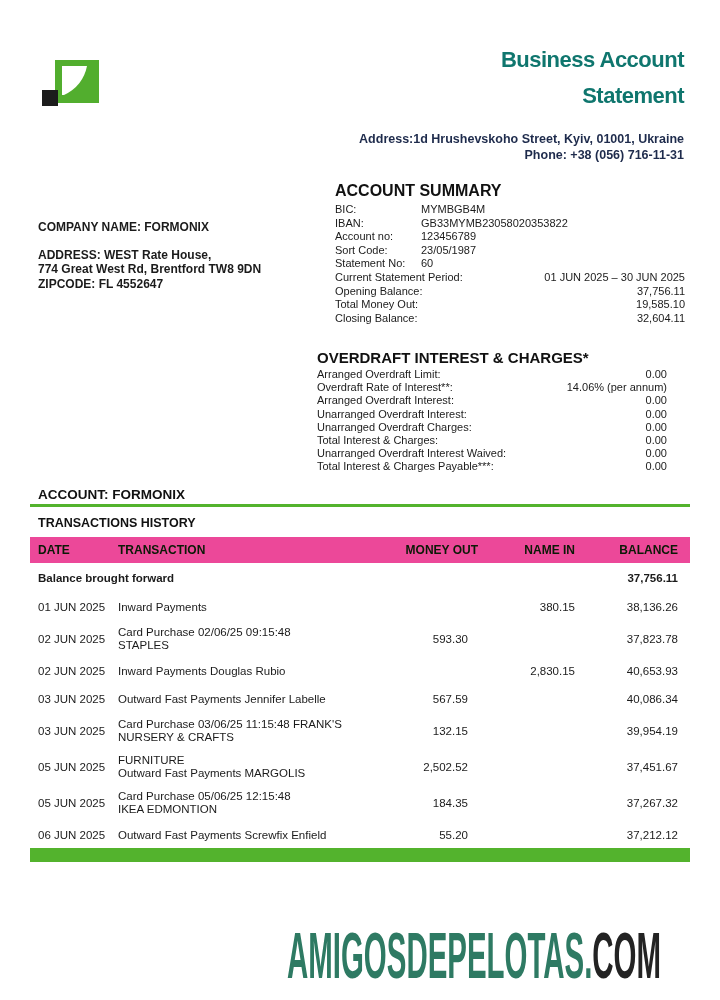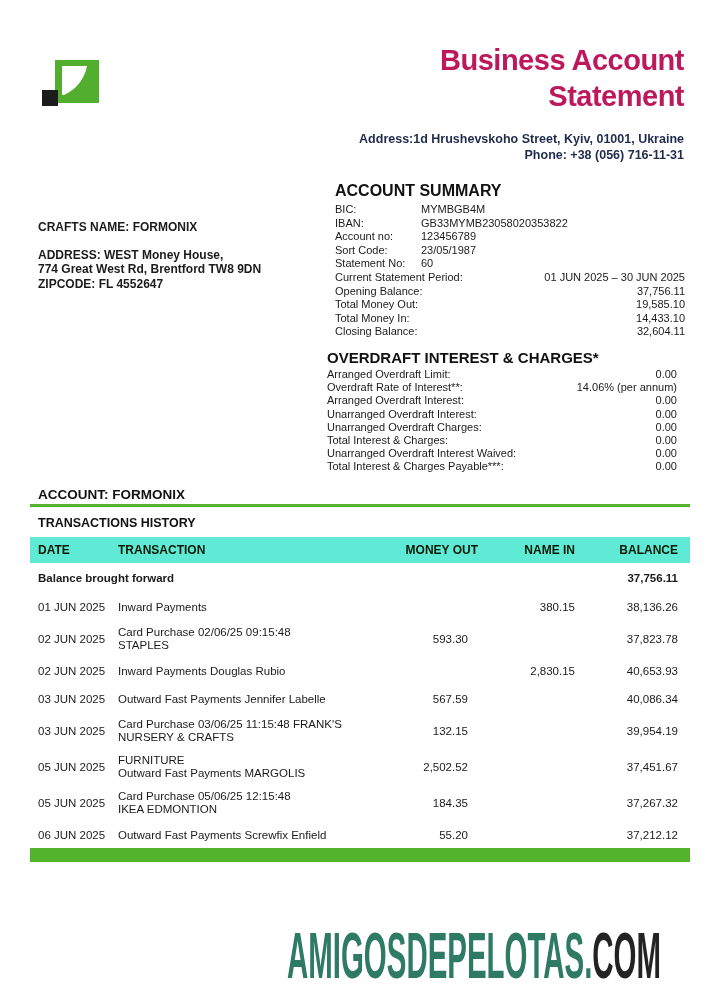--- a/index.html
+++ b/index.html
@@ -11,54 +11,54 @@
   }
 
   
   .logo { position:absolute; left:42px; top:58px; display:flex; align-items:flex-start; }
   .logo svg { width:58px; height:52px; display:block; }
   .logo-text { font-size:36px; font-weight:bold; color:#4fae2d; letter-spacing:-1px; margin-left:2px; margin-top:4px; }
 
   
   .doc-title {
     position:absolute; right:36px; top:42px; text-align:right;
-    font-size:29px; font-weight:bold; color:#be185d; line-height:36px; letter-spacing:-0.5px;
+    font-size:22px; font-weight:bold; color:#0f766e; line-height:36px; letter-spacing:-0.5px;
   }
   .contact {
     position:absolute; right:36px; top:132px; text-align:right;
     font-size:12.5px; font-weight:bold; color:#1e2b4c; line-height:15.5px;
   }
 
   
   .company { position:absolute; left:38px; top:220px; font-size:12px; font-weight:bold; color:#1b1b1b; line-height:14.5px; }
   .company .gap { height:13px; }
 
   
   .summary { position:absolute; left:335px; top:182px; width:350px; }
   .summary h2 { font-size:16px; font-weight:bold; color:#111; letter-spacing:0; margin-bottom:3px; }
   .kv { display:flex; font-size:11px; line-height:13.6px; color:#1b1b1b;align-items:center; }
   .kv .lbl { white-space:nowrap; }
   .kv.inline .lbl { width:86px; flex:none; }
   .kv.inline .val { text-align:left; }
   .kv.right { justify-content:space-between; }
   .kv.right .val { text-align:right; }
 
-  .overdraft { position:absolute; left:327px; top:349px; width:350px; }
+  .overdraft { position:absolute; left:317px; top:349px; width:350px; }
   .overdraft h2 { font-size:15px; font-weight:bold; color:#111; margin-bottom:2px; }
   .overdraft .kv { line-height:13.2px; }
 
   
   .acct-heading { position:absolute; left:38px; top:487px; font-size:13.5px; font-weight:bold; color:#111; }
   .acct-rule { position:absolute; left:30px; top:504px; width:660px; height:3px; background:#53b32d; }
   .trans-heading { position:absolute; left:38px; top:516px; font-size:12.5px; font-weight:bold; color:#111; }
 
   
   .table { position:absolute; left:30px; top:537px; width:660px; font-size:11.5px; }
   .trow { display:grid; grid-template-columns:88px 240px 122px 95px 115px; align-items:center; }
-  .thead { background:#5eead4; height:26px; font-weight:bold; color:#0b1a06; font-size:12px; }
+  .thead { background:#ec4899; height:26px; font-weight:bold; color:#0b1a06; font-size:12px; }
   .cell { padding:0; }
   .c-date { padding-left:8px; }
   .c-tx   { line-height:13px; }
   .c-out, .c-in, .c-bal { text-align:right; }
   .c-bal { padding-right:12px; }
   .thead .c-out { padding-right:2px; }
   .body-row { min-height:28px; }
   .body-row.double { min-height:36px; }
   .body-row .c-out { padding-right:12px; }
   .opening { font-weight:bold; min-height:30px; }
@@ -93,23 +93,23 @@
     <div>Business Account</div>
     <div>Statement</div>
   </div>
 
   <div class="contact">
     <div>Address:1d Hrushevskoho Street, Kyiv, 01001, Ukraine</div>
     <div>Phone: +38 (056) 716-11-31</div>
   </div>
 
   <div class="company">
-    <div>CRAFTS NAME: FORMONIX</div>
+    <div>COMPANY NAME: FORMONIX</div>
     <div class="gap"></div>
-    <div>ADDRESS: WEST Money House,</div>
+    <div>ADDRESS: WEST Rate House,</div>
     <div>774 Great West Rd, Brentford TW8 9DN</div>
     <div>ZIPCODE: FL 4552647</div>
   </div>
 
   <div class="summary">
     <h2>ACCOUNT SUMMARY</h2>
     <div class="kv inline">
         <span class="lbl">BIC:</span>
         <span class="val">MYMBGB4M</span>
       </div>
@@ -133,24 +133,20 @@
         <span class="lbl">Current Statement Period:</span>
         <span class="val">01 JUN 2025 – 30 JUN 2025</span>
       </div>
     <div class="kv right">
         <span class="lbl">Opening Balance:</span>
         <span class="val">37,756.11</span>
       </div>
     <div class="kv right">
         <span class="lbl">Total Money Out:</span>
         <span class="val">19,585.10</span>
-      </div>
-    <div class="kv right">
-        <span class="lbl">Total Money In:</span>
-        <span class="val">14,433.10</span>
       </div>
     <div class="kv right">
         <span class="lbl">Closing Balance:</span>
         <span class="val">32,604.11</span>
       </div>
   </div>
 
   <div class="overdraft">
     <h2>OVERDRAFT INTEREST &amp; CHARGES*</h2>
     <div class="kv right">

